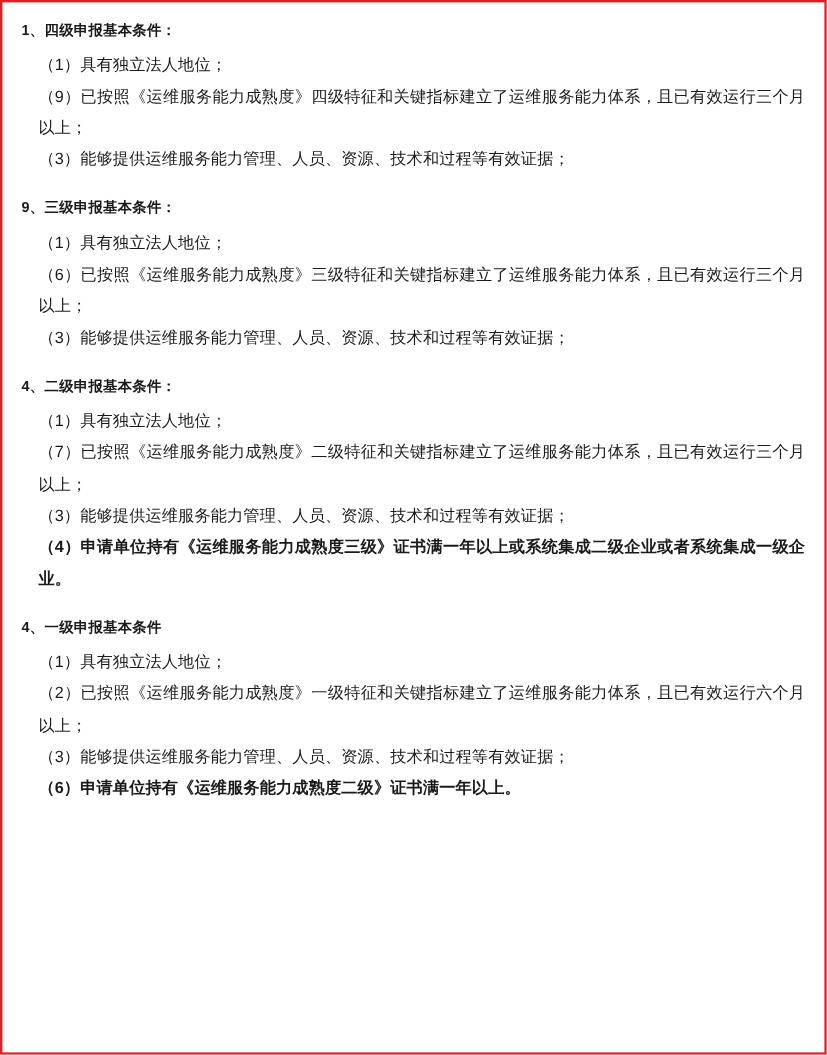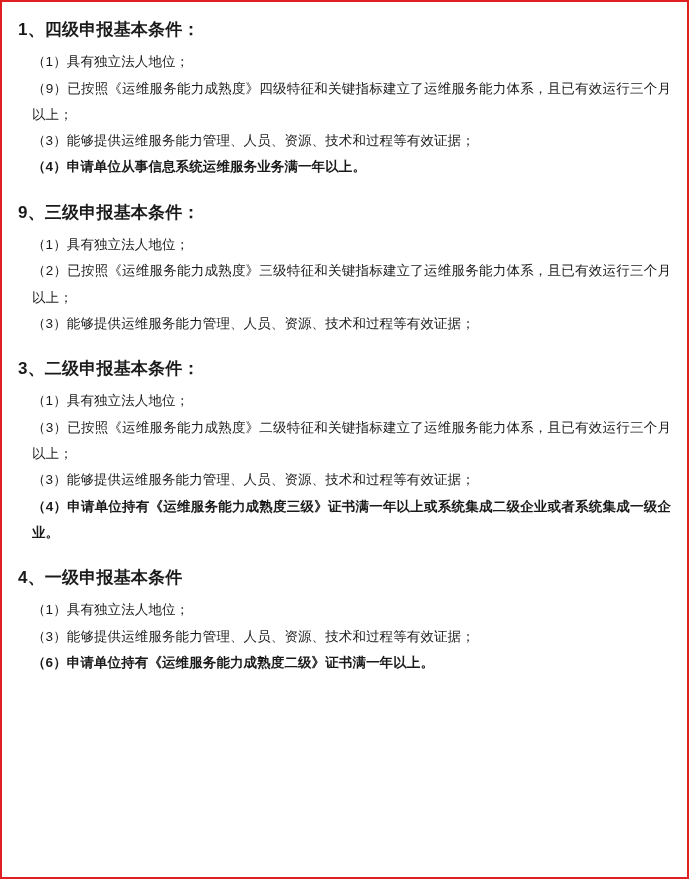--- a/index.html
+++ b/index.html
@@ -21,21 +21,21 @@
     padding: 14px 16px 10px 16px;
     overflow: hidden;
   }
   .section {
     margin-bottom: 18px;
   }
   .section:last-child {
     margin-bottom: 0;
   }
   .section-heading {
-    font-size: 17px;
+    font-size: 12px;
     font-weight: bold;
     line-height: 1.6;
     margin: 0 0 6px 0;
     letter-spacing: 0.2px;
   }
   .item {
     font-size: 13.5px;
     line-height: 1.95;
     margin: 0;
     padding-left: 14px;
@@ -49,38 +49,38 @@
 </head>
 <body>
 
 <div class="doc-frame" style="border-color: rgb(224, 32, 32);">
 
   <div class="section">
     <p class="section-heading">1、四级申报基本条件：</p>
     <p class="item">（1）具有独立法人地位；</p>
     <p class="item">（9）已按照《运维服务能力成熟度》四级特征和关键指标建立了运维服务能力体系，且已有效运行三个月以上；</p>
     <p class="item">（3）能够提供运维服务能力管理、人员、资源、技术和过程等有效证据；</p>
-    <p class="item bold-tail">（4）申请单位从事信息系统运维服务业务满一年以上。</p>
   </div>
 
   <div class="section">
     <p class="section-heading">9、三级申报基本条件：</p>
     <p class="item">（1）具有独立法人地位；</p>
-    <p class="item">（2）已按照《运维服务能力成熟度》三级特征和关键指标建立了运维服务能力体系，且已有效运行三个月以上；</p>
+    <p class="item">（6）已按照《运维服务能力成熟度》三级特征和关键指标建立了运维服务能力体系，且已有效运行三个月以上；</p>
     <p class="item">（3）能够提供运维服务能力管理、人员、资源、技术和过程等有效证据；</p>
   </div>
 
   <div class="section">
-    <p class="section-heading">3、二级申报基本条件：</p>
+    <p class="section-heading">4、二级申报基本条件：</p>
     <p class="item">（1）具有独立法人地位；</p>
-    <p class="item">（3）已按照《运维服务能力成熟度》二级特征和关键指标建立了运维服务能力体系，且已有效运行三个月以上；</p>
+    <p class="item">（7）已按照《运维服务能力成熟度》二级特征和关键指标建立了运维服务能力体系，且已有效运行三个月以上；</p>
     <p class="item">（3）能够提供运维服务能力管理、人员、资源、技术和过程等有效证据；</p>
     <p class="item bold-tail">（4）申请单位持有《运维服务能力成熟度三级》证书满一年以上或系统集成二级企业或者系统集成一级企业。</p>
   </div>
 
   <div class="section">
     <p class="section-heading">4、一级申报基本条件</p>
     <p class="item">（1）具有独立法人地位；</p>
+    <p class="item">（2）已按照《运维服务能力成熟度》一级特征和关键指标建立了运维服务能力体系，且已有效运行六个月以上；</p>
     <p class="item">（3）能够提供运维服务能力管理、人员、资源、技术和过程等有效证据；</p>
     <p class="item bold-tail">（6）申请单位持有《运维服务能力成熟度二级》证书满一年以上。</p>
   </div>
 
 </div>
 
 </body></html>

